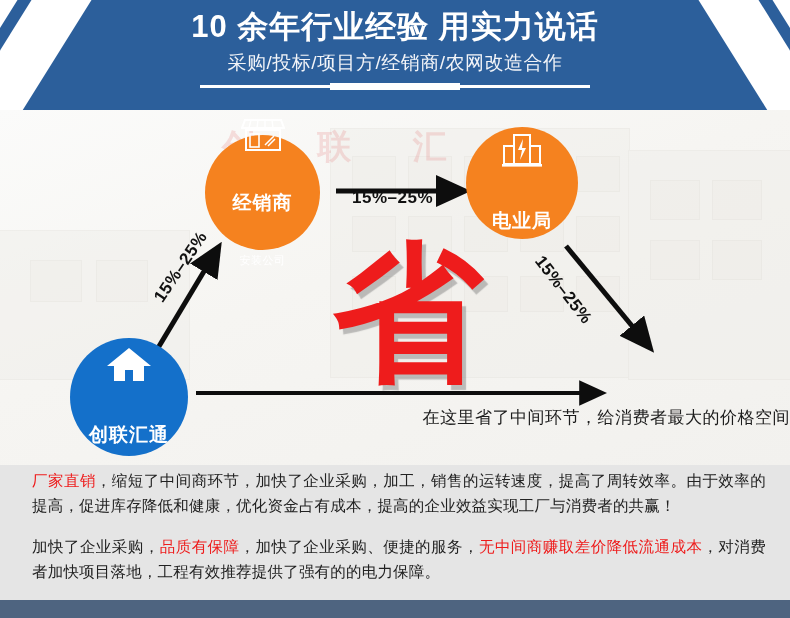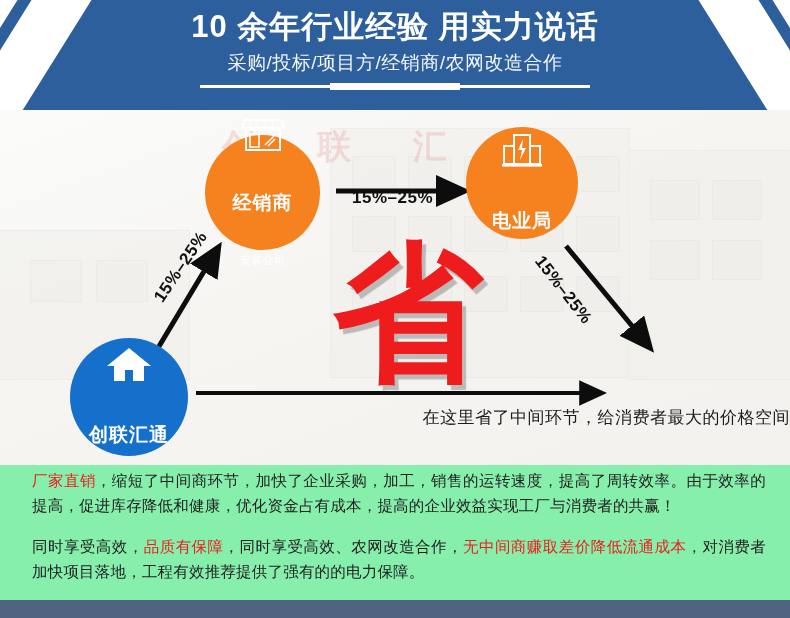--- a/index.html
+++ b/index.html
@@ -8,21 +8,21 @@
     width: 790px;
     height: 618px;
     overflow: hidden;
     font-family: "Liberation Sans", "DejaVu Sans", sans-serif;
   }
 
   #page {
     position: relative;
     width: 790px;
     height: 618px;
-    background: #86efac;
+    background: #e5e5e5;
     overflow: hidden;
   }
 
   
   #header {
     position: absolute;
     top: 0; left: 0;
     width: 790px;
     height: 110px;
     background: #2c5f9b;
@@ -326,17 +326,17 @@
       </span>
       <span class="nlabel">创联汇通</span>
     </div>
 
 
     <div id="bottom-caption">在这里省了中间环节，给消费者最大的价格空间</div>
   </div>
 
   <div id="copy">
     <p class="para"><span class="hl">厂家直销</span><span>，缩短了中间商环节，加快了企业采购，加工，销售的运转速度，提高了周转效率。由于效率的提高，促进库存降低和健康，优化资金占有成本，提高的企业效益实现工厂与消费者的共赢！</span></p>
-    <p class="para"><span>同时享受高效，</span><span class="hl">品质有保障</span><span>，同时享受高效、农网改造合作，</span><span class="hl">无中间商赚取差价降低流通成本</span><span>，对消费者加快项目落地，工程有效推荐提供了强有的的电力保障。</span></p>
+    <p class="para"><span>加快了企业采购，</span><span class="hl">品质有保障</span><span>，加快了企业采购、便捷的服务，</span><span class="hl">无中间商赚取差价降低流通成本</span><span>，对消费者加快项目落地，工程有效推荐提供了强有的的电力保障。</span></p>
   </div>
 
   <div id="footer-bar"></div>
 </div>
 
 </body></html>

